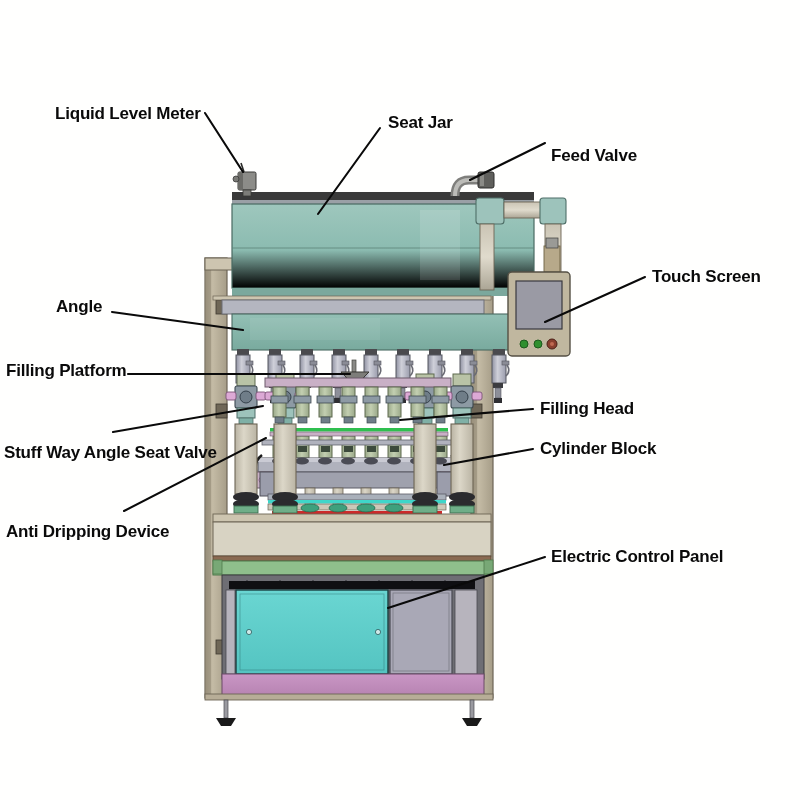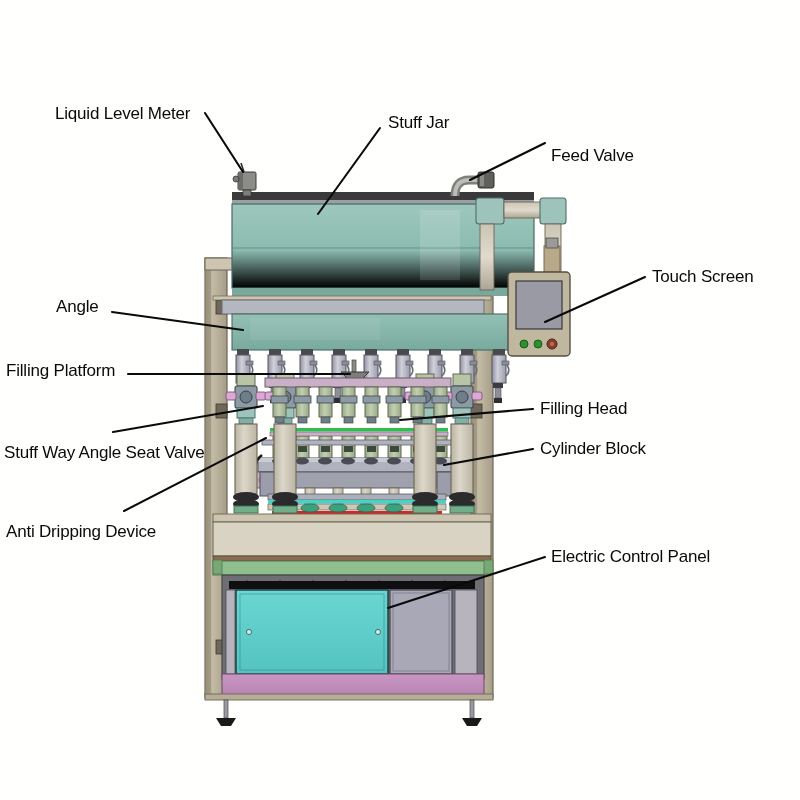--- a/index.html
+++ b/index.html
@@ -7,21 +7,21 @@
     width:800px;height:800px;
     background:#fffffe;
     font-family:"Liberation Sans", sans-serif;
     overflow:hidden;
     position:relative;
   }
   #stage{position:absolute;inset:0;width:800px;height:800px;}
   .lbl{
     position:absolute;
     font-family:"Liberation Sans", sans-serif;
-    font-weight:normal;
+    font-weight:bold;
     font-size:17px;
     color:#0a0a0a;
     white-space:nowrap;
     letter-spacing:-0.2px;
     line-height:1;
   }
   svg#art{position:absolute;left:0;top:0;width:800px;height:800px;}
 </style>
 </head>
 <body>
@@ -461,21 +461,21 @@
         <path d="M128 374 L350 374"></path>
         <path d="M113 432 L263 406"></path>
         <path d="M533 409 L400 420"></path>
         <path d="M533 449 L444 465"></path>
         <path d="M124 511 L266 438"></path>
         <path d="M545 557 L388 608"></path>
       </g>
   </svg>
 
   <div class="lbl" style="left:55px;top:105px">Liquid Level Meter</div>
-  <div class="lbl" style="left:388px;top:114px">Stuff Jar</div>
+  <div class="lbl" style="left:388px;top:114px">Seat Jar</div>
   <div class="lbl" style="left:551px;top:147px">Feed Valve</div>
   <div class="lbl" style="left:652px;top:268px">Touch Screen</div>
   <div class="lbl" style="left:56px;top:298px">Angle</div>
   <div class="lbl" style="left:6px;top:362px">Filling Platform</div>
   <div class="lbl" style="left:540px;top:400px">Filling Head</div>
   <div class="lbl" style="left:540px;top:440px">Cylinder Block</div>
   <div class="lbl" style="left:4px;top:444px">Stuff Way Angle Seat Valve</div>
   <div class="lbl" style="left:551px;top:548px">Electric Control Panel</div>
   <div class="lbl" style="left:6px;top:523px">Anti Dripping Device</div>
 

